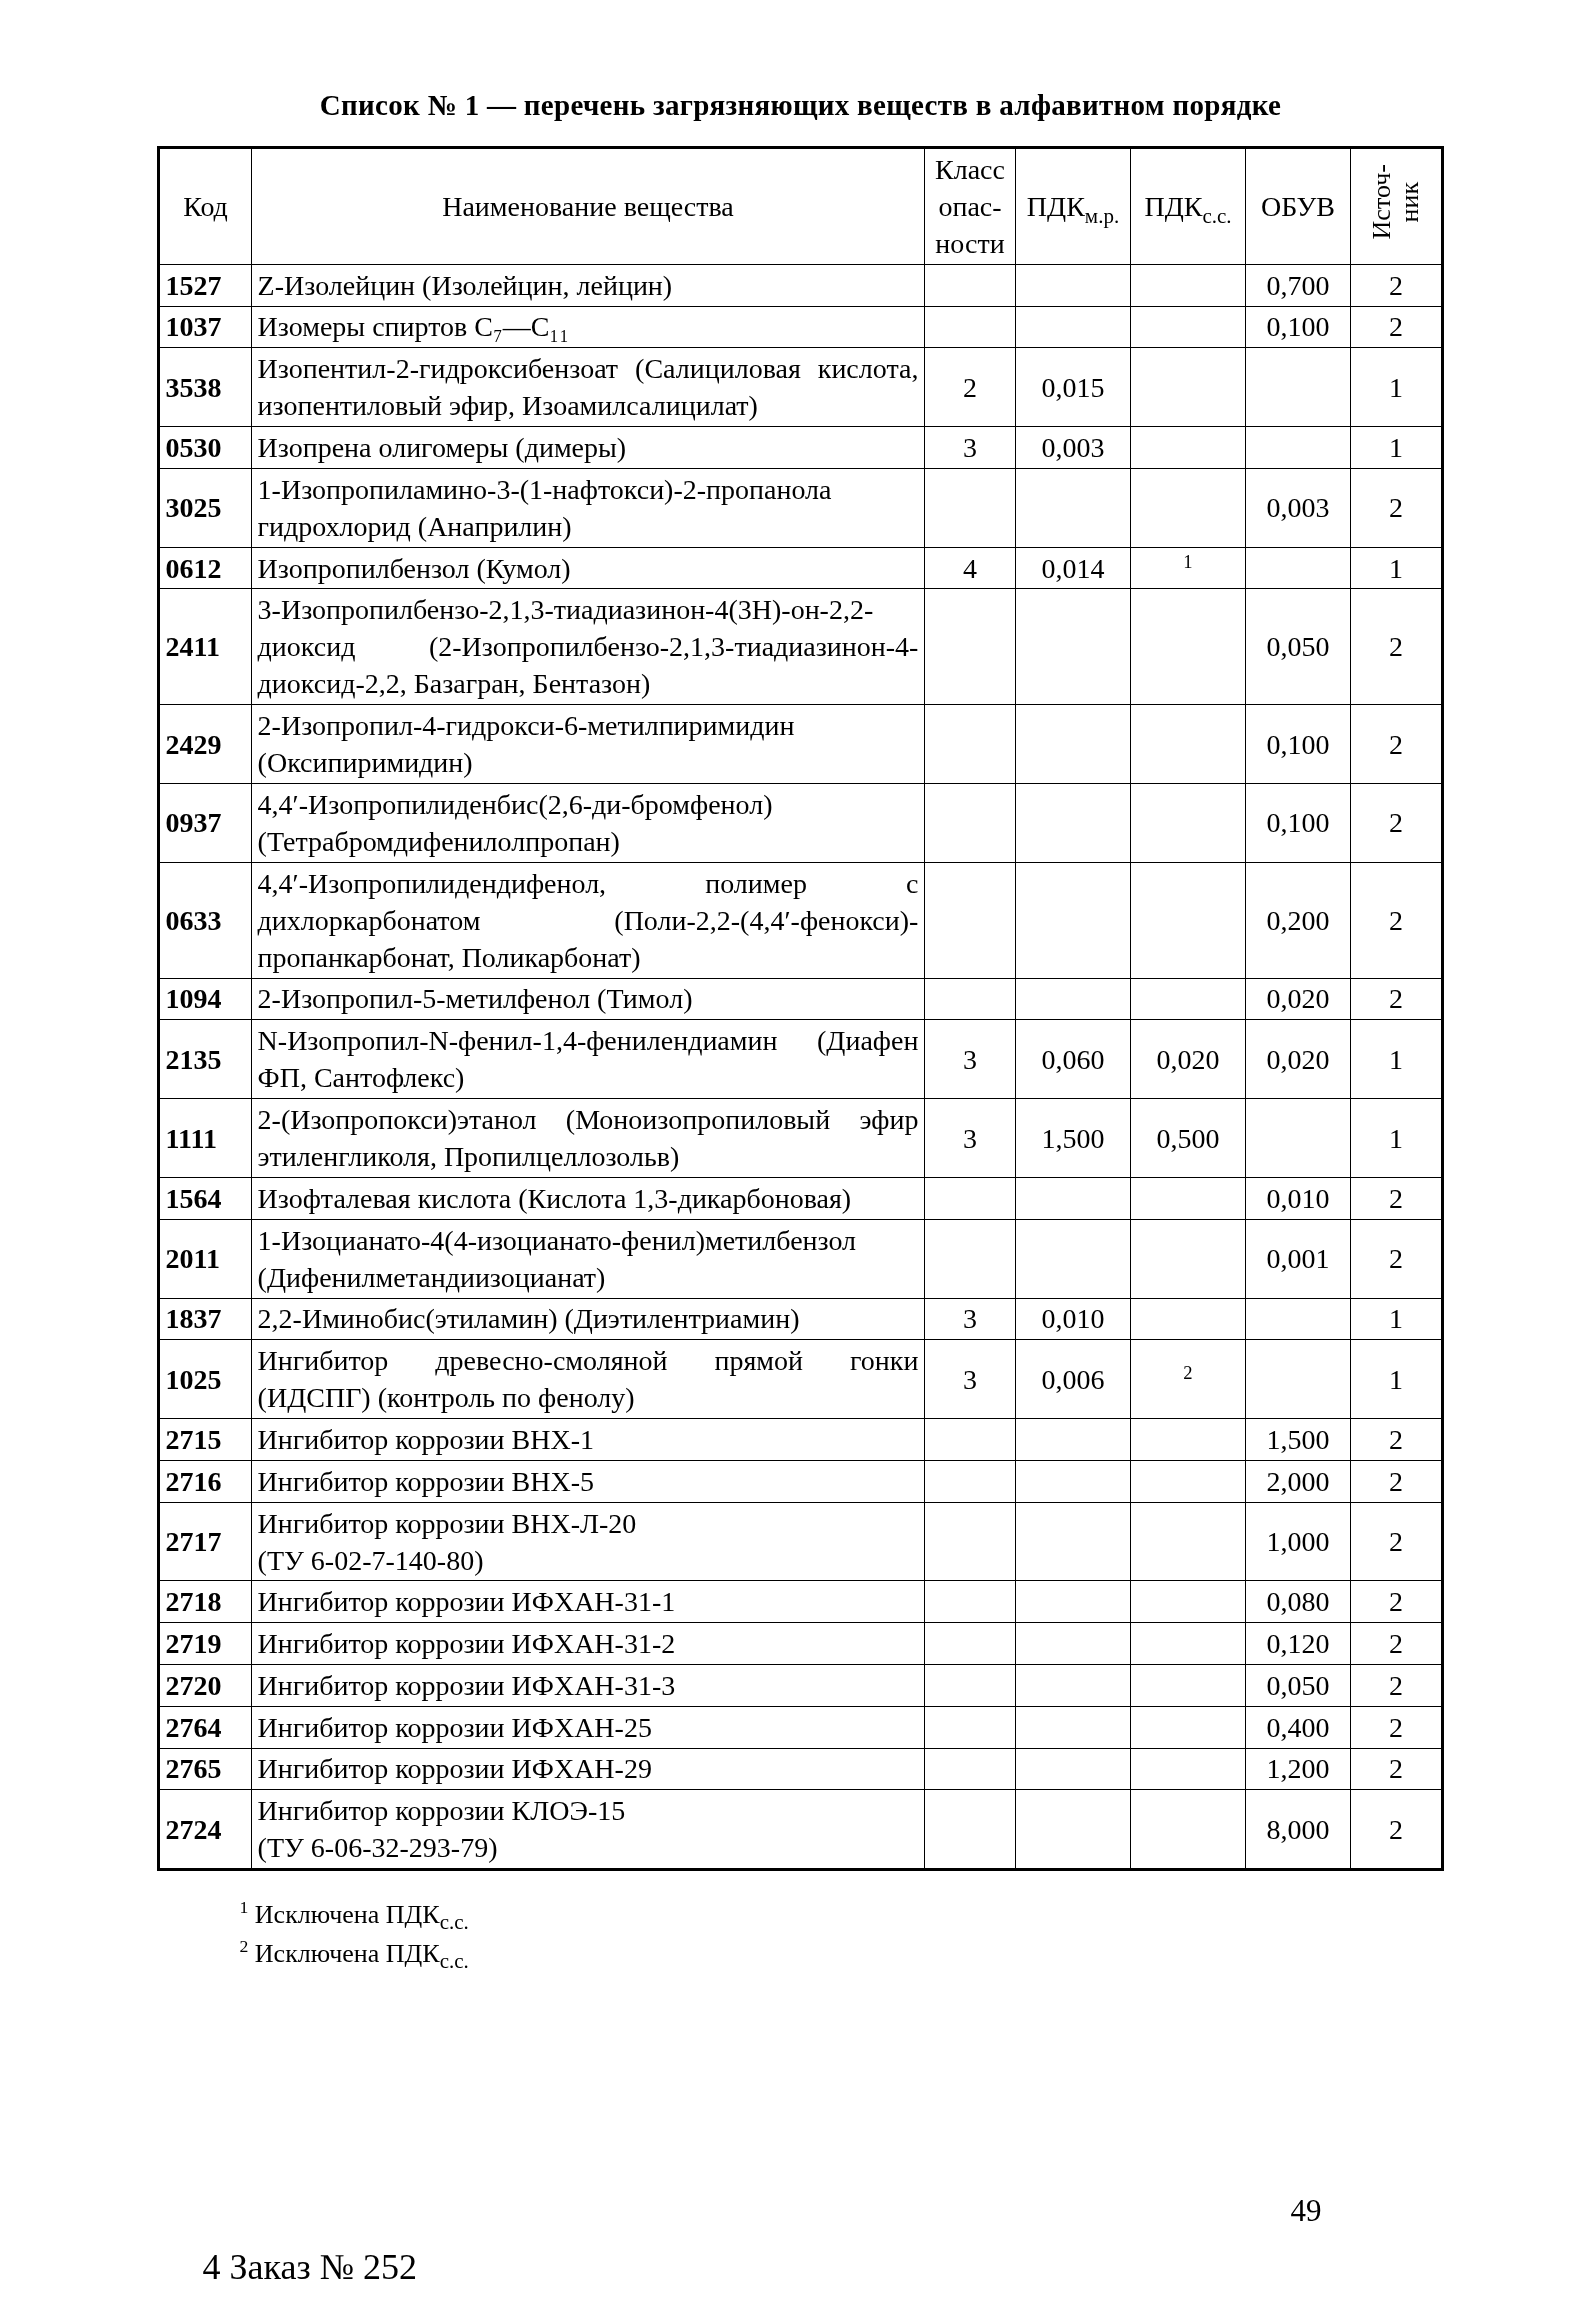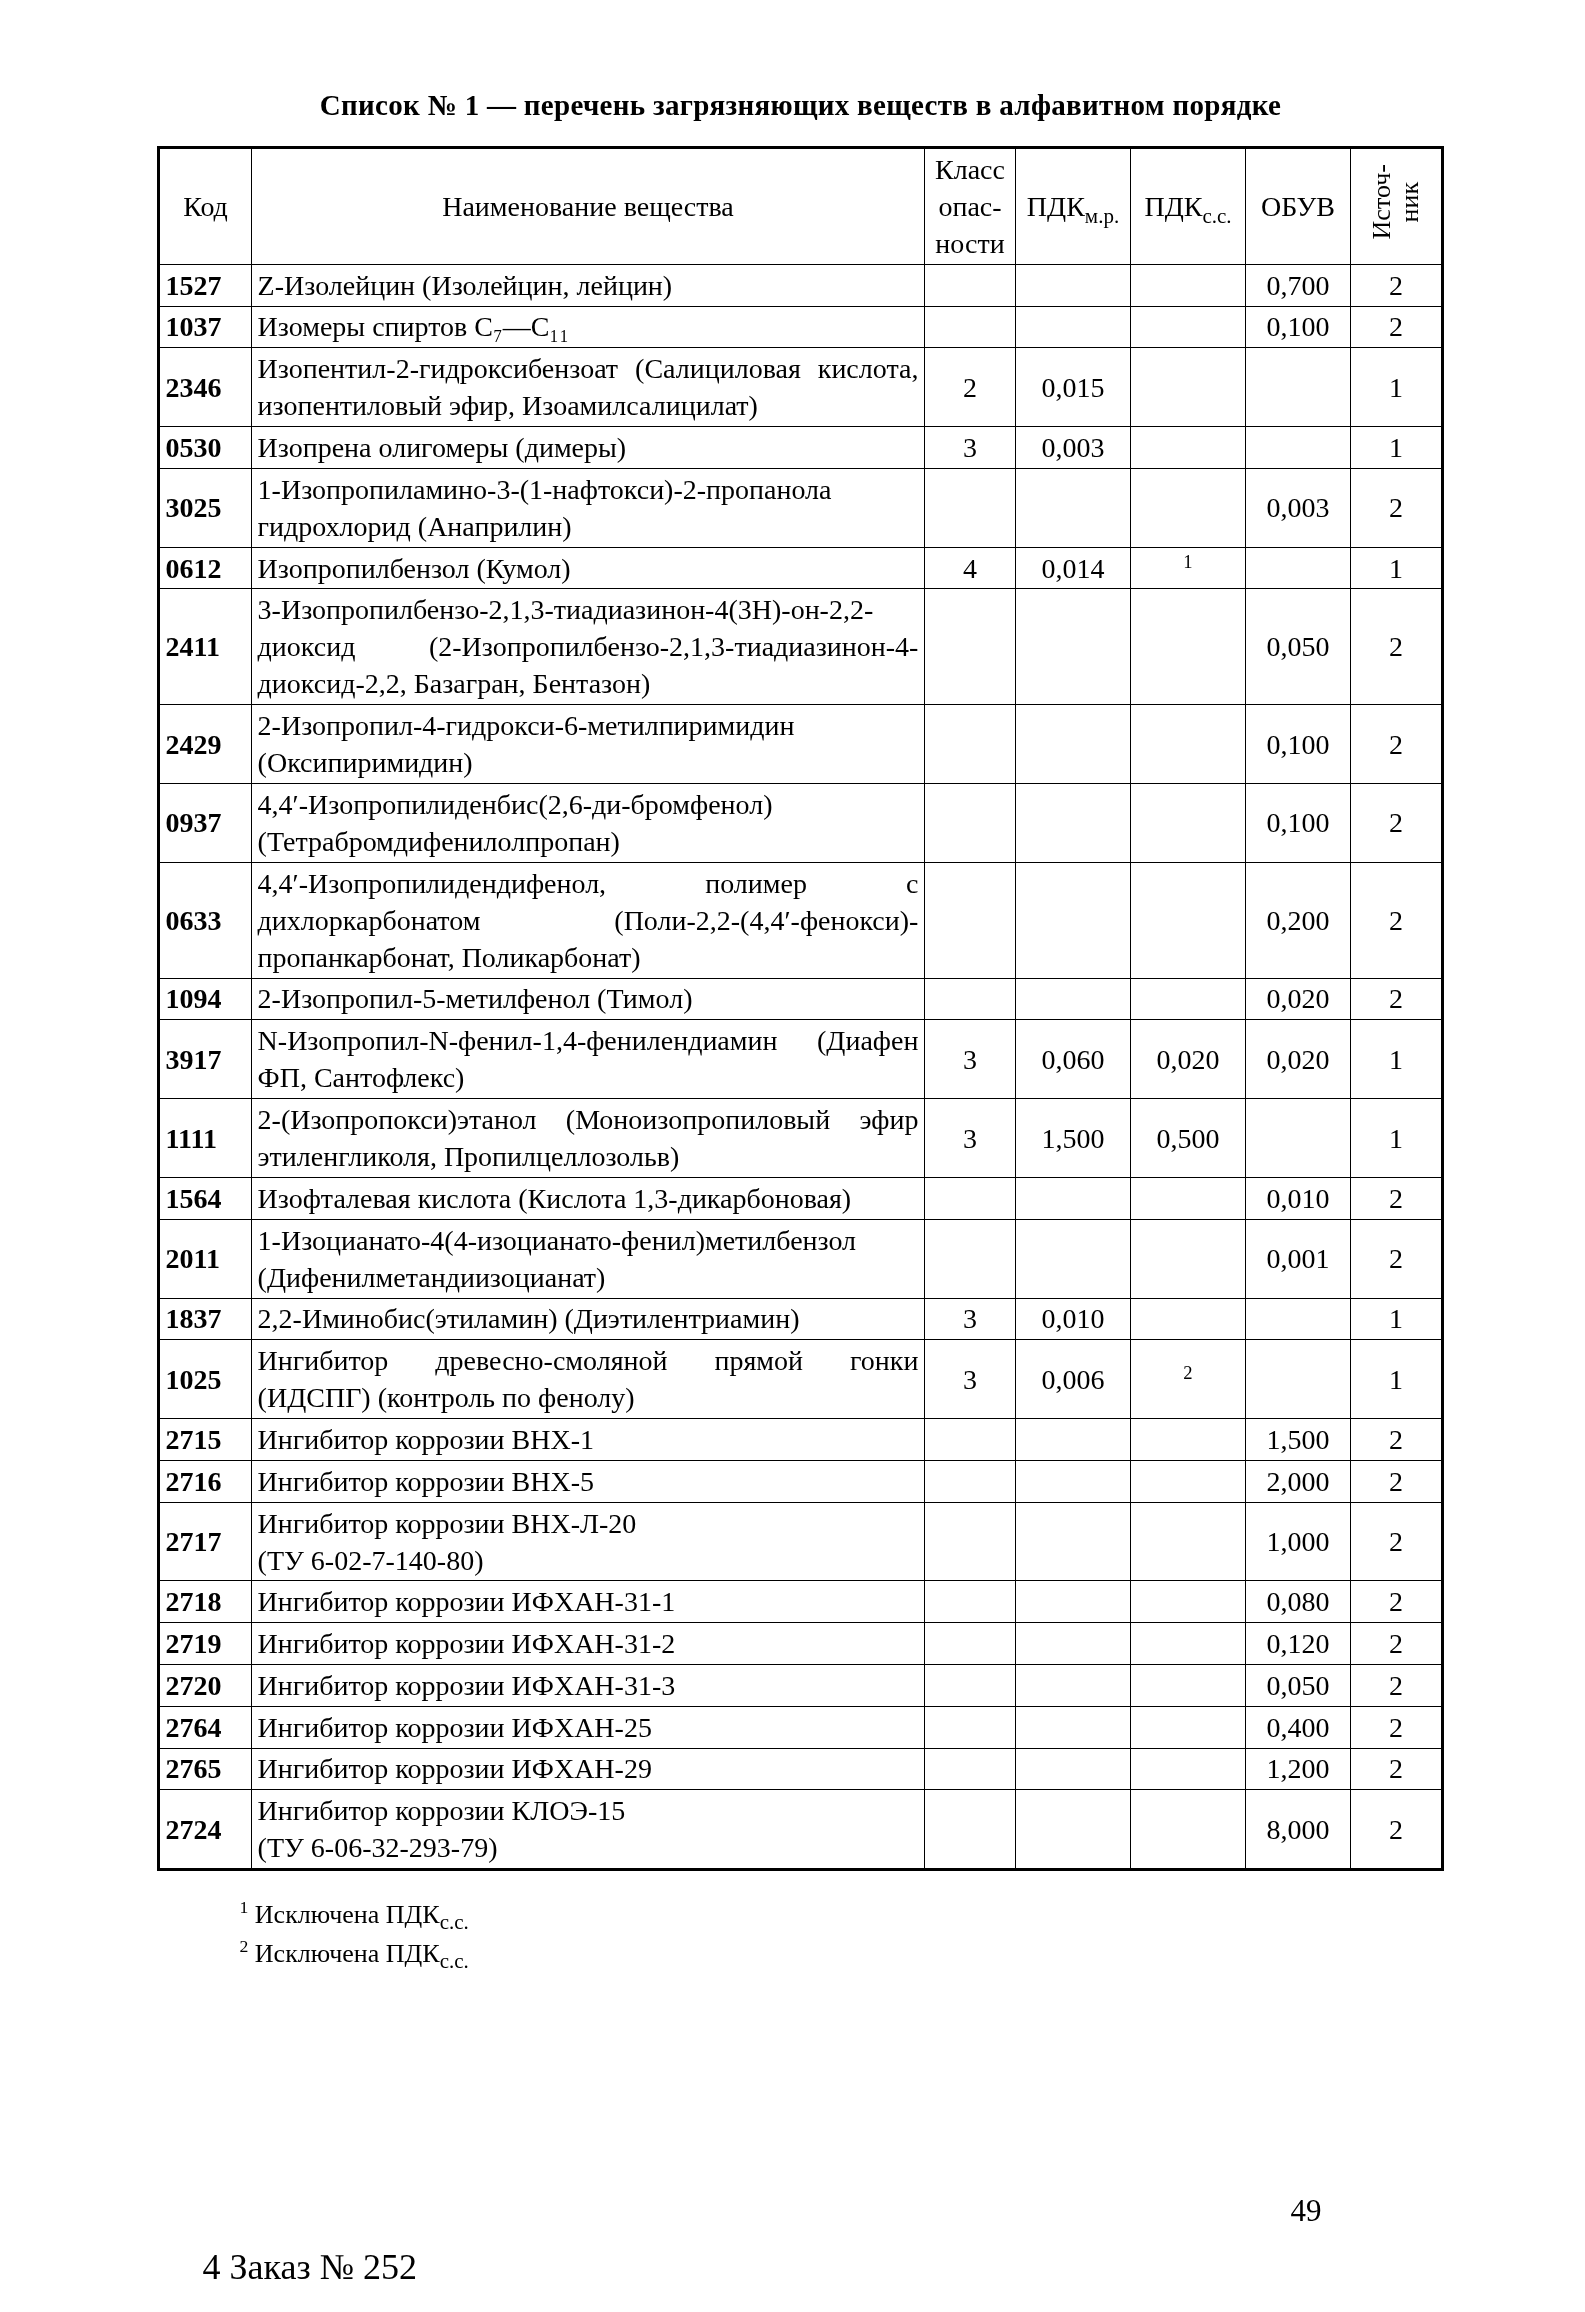--- a/index.html
+++ b/index.html
@@ -139,21 +139,21 @@
         <tr>
           <td class="code">1037</td>
           <td class="name">Изомеры спиртов С₇—С₁₁</td>
           <td class="num"></td>
           <td class="num"></td>
           <td class="num"></td>
           <td class="num">0,100</td>
           <td class="num">2</td>
         </tr>
         <tr>
-          <td class="code">2346</td>
+          <td class="code">3538</td>
           <td class="name">Изопентил-2-гидроксибензоат (Салициловая кислота, изопентиловый эфир, Изоамилсалицилат)</td>
           <td class="num">2</td>
           <td class="num">0,015</td>
           <td class="num"></td>
           <td class="num"></td>
           <td class="num">1</td>
         </tr>
         <tr>
           <td class="code">0530</td>
           <td class="name">Изопрена олигомеры (димеры)</td>
@@ -220,21 +220,21 @@
         <tr>
           <td class="code">1094</td>
           <td class="name">2-Изопропил-5-метилфенол (Тимол)</td>
           <td class="num"></td>
           <td class="num"></td>
           <td class="num"></td>
           <td class="num">0,020</td>
           <td class="num">2</td>
         </tr>
         <tr>
-          <td class="code">3917</td>
+          <td class="code">2135</td>
           <td class="name">N-Изопропил-N-фенил-1,4-фенилендиамин (Диафен ФП, Сантофлекс)</td>
           <td class="num">3</td>
           <td class="num">0,060</td>
           <td class="num">0,020</td>
           <td class="num">0,020</td>
           <td class="num">1</td>
         </tr>
         <tr>
           <td class="code">1111</td>
           <td class="name">2-(Изопропокси)этанол (Моноизопропиловый эфир этиленгликоля, Пропилцеллозольв)</td>

